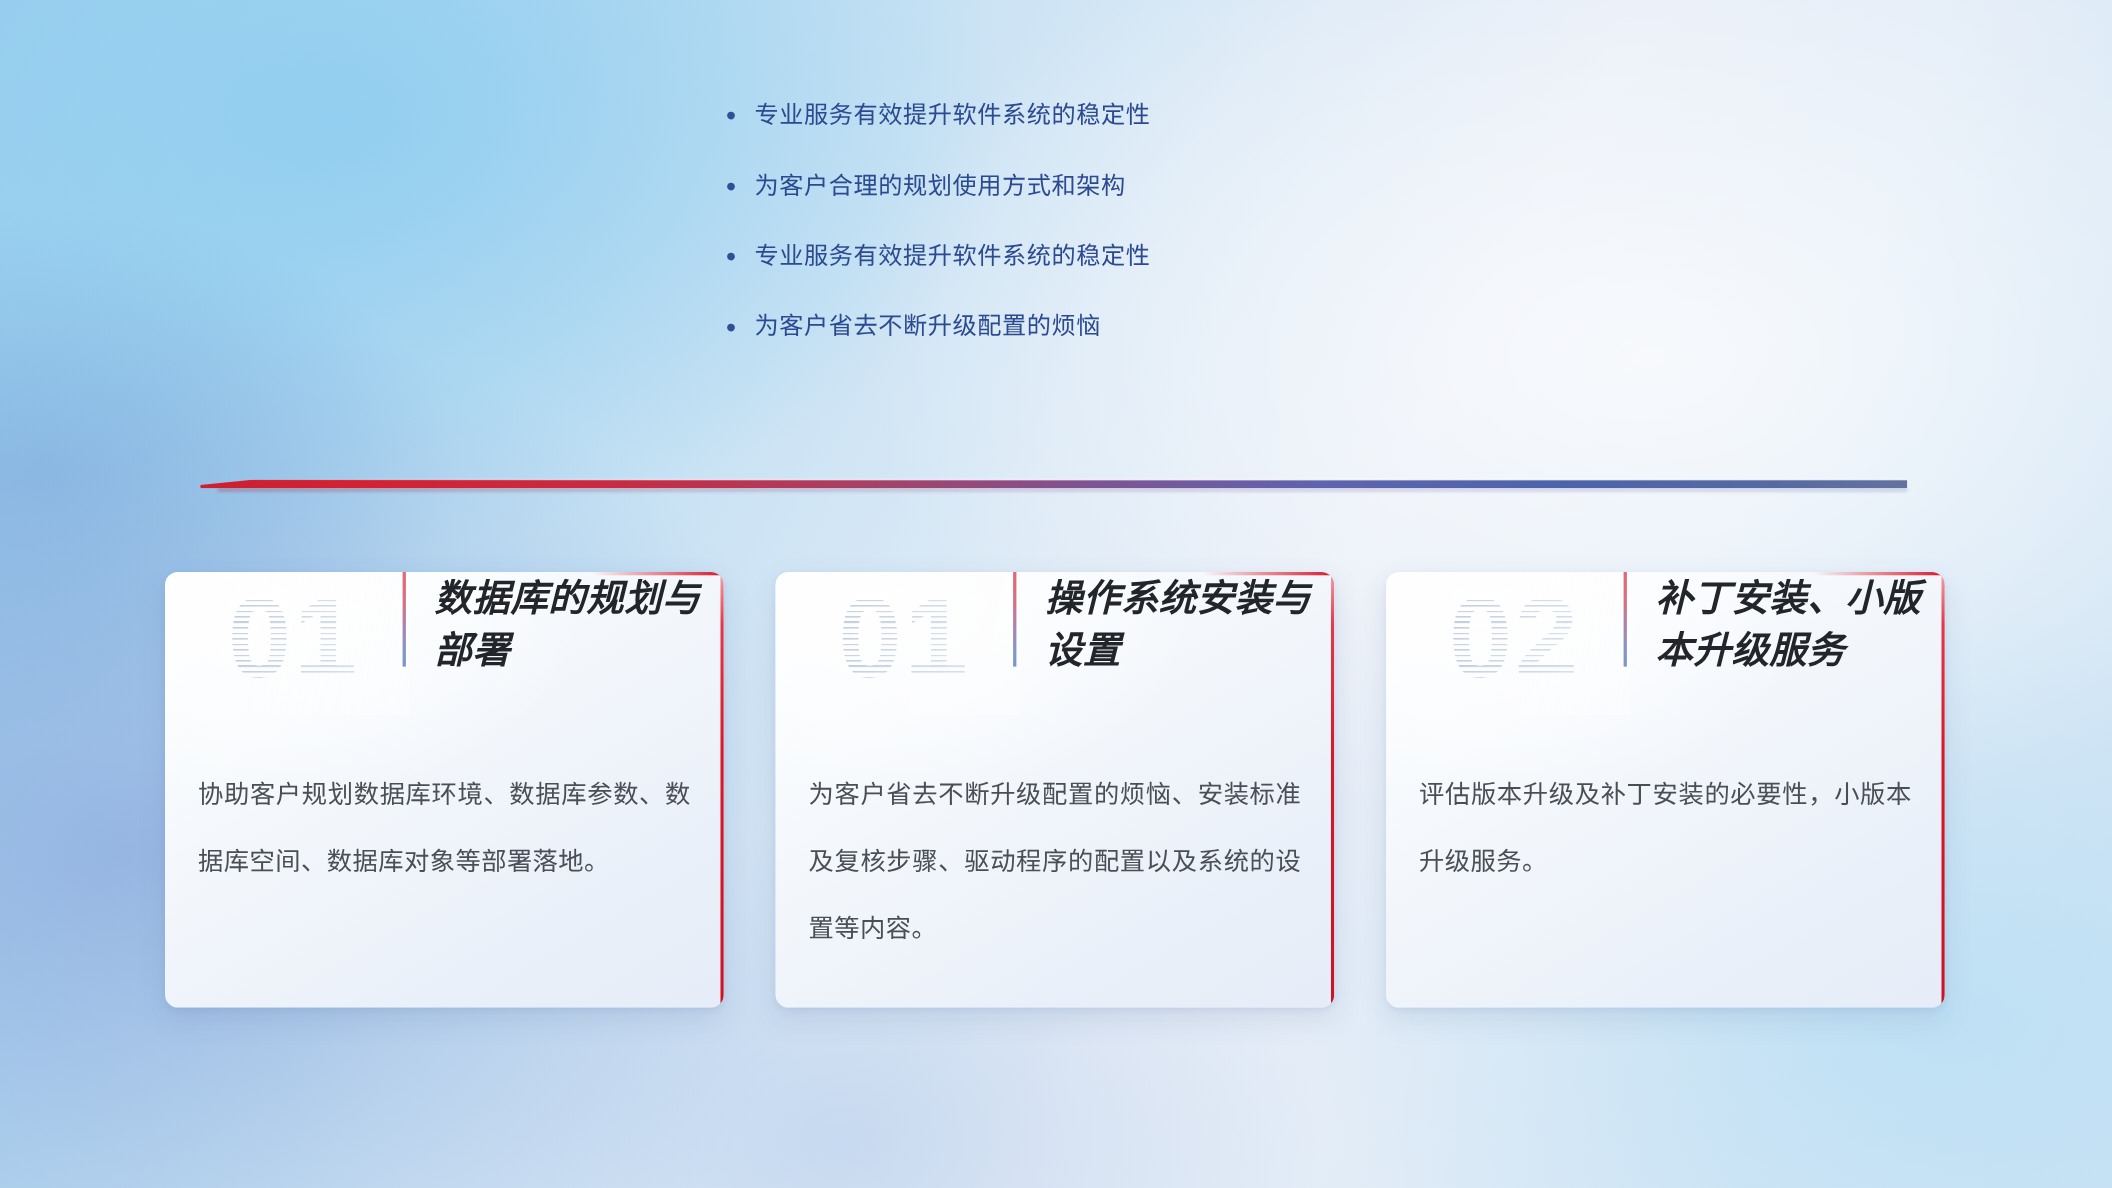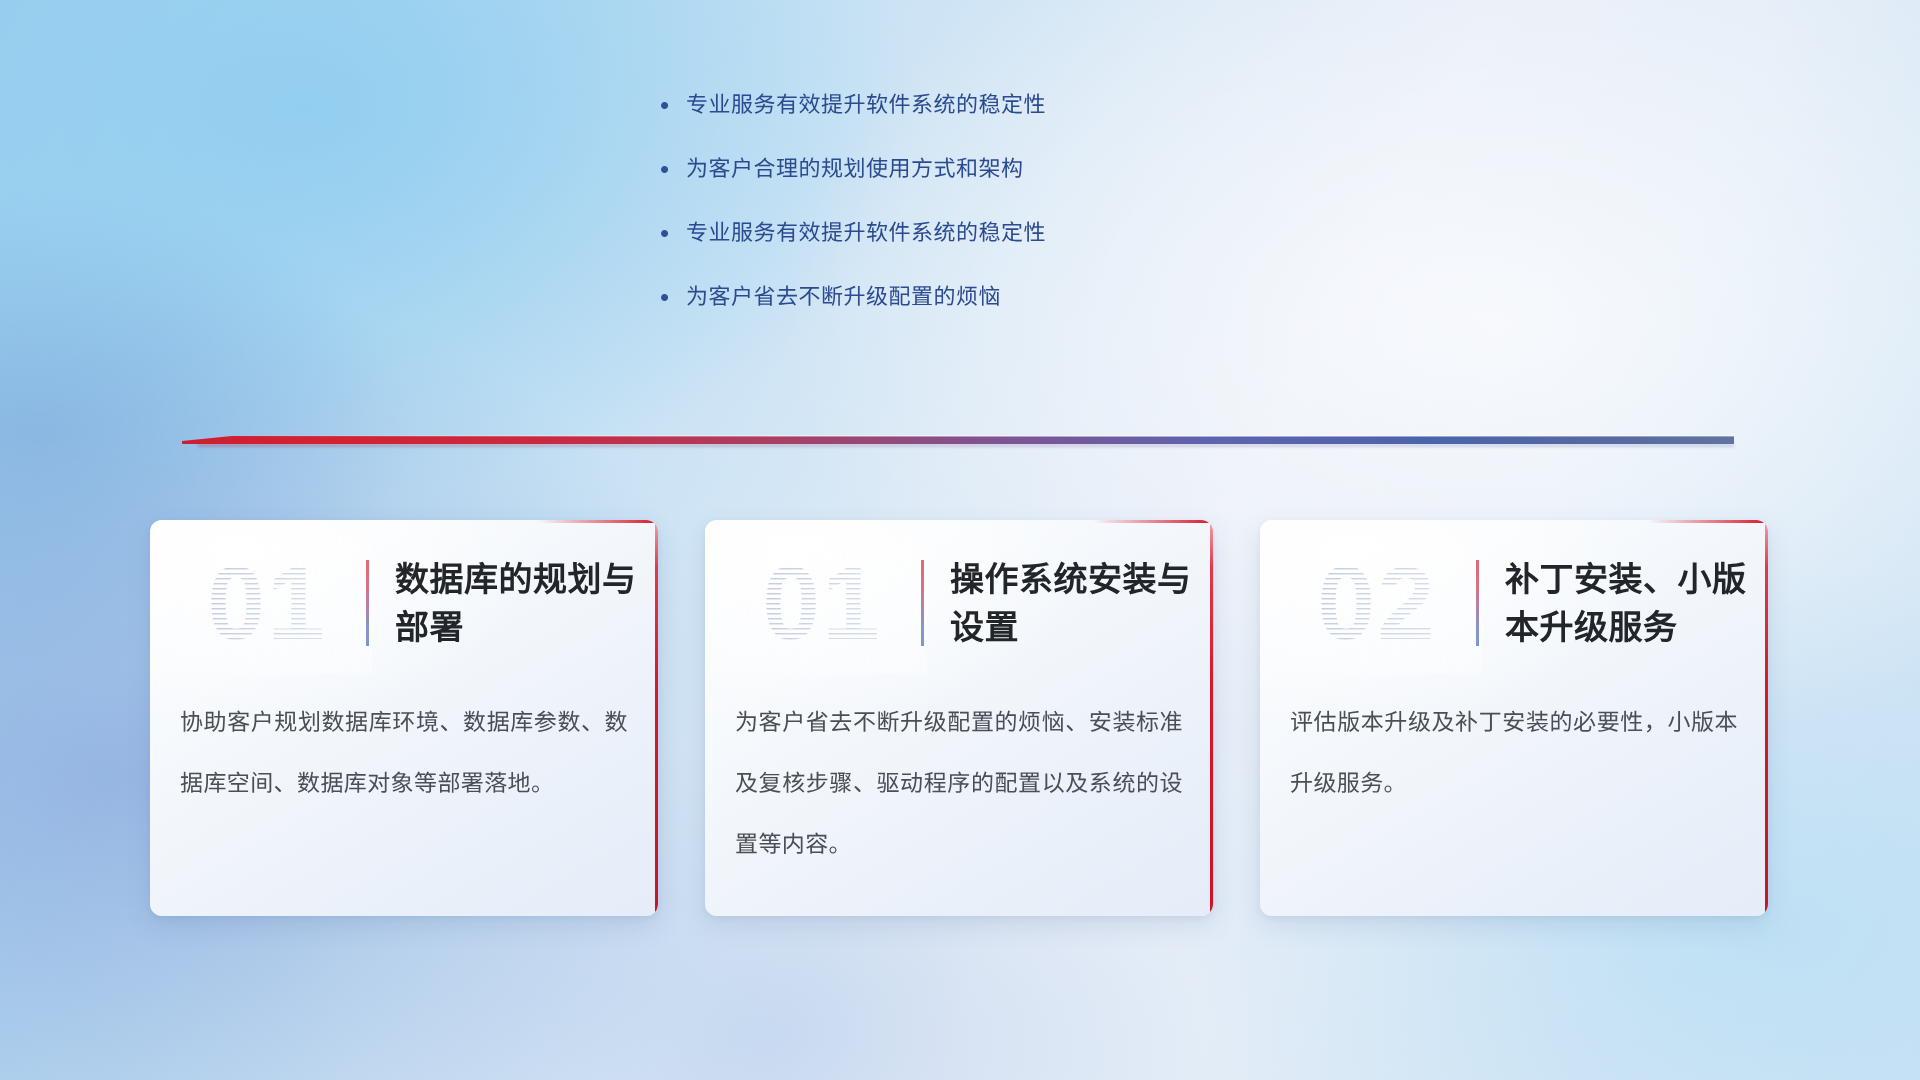--- a/index.html
+++ b/index.html
@@ -213,25 +213,24 @@
     inset: 0;
     background: radial-gradient(ellipse 420px 260px at 18% 8%,
                 rgba(255,255,255,0.95) 0%,
                 rgba(255,255,255,0) 70%);
     pointer-events: none;
   }
 
   .card-head {
     position: absolute;
     left: 0;
-    top: 18px;
+    top: 0;
     width: 100%;
     height: 130px;
     display: flex;
-    align-items: center;
   }
   .ghost-num {
     position: relative;
     width: 190px;
     flex: 0 0 190px;
     height: 120px;
     margin-left: 22px;
     display: flex;
     align-items: center;
     justify-content: center;
@@ -274,20 +273,21 @@
       #2f5aa6 100%);
   }
   .card-title {
     flex: 1 1 auto;
     padding-right: 16px;
     color: #222529;
     font-size: 34px;
     line-height: 48px;
     font-weight: 600;
     letter-spacing: 0.5px;
+    font-style: italic;
   }
   .card-body {
     position: absolute;
     left: 30px;
     right: 30px;
     top: 172px;
     color: #4a4f56;
     font-size: 23px;
     line-height: 61px;
     letter-spacing: 0.4px;

